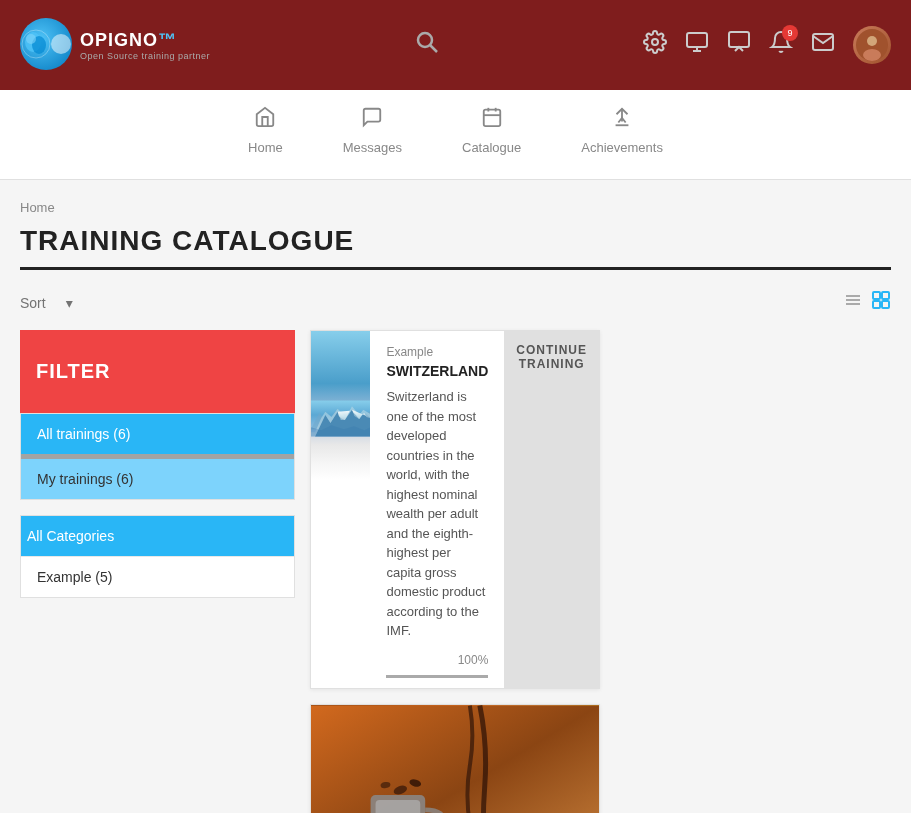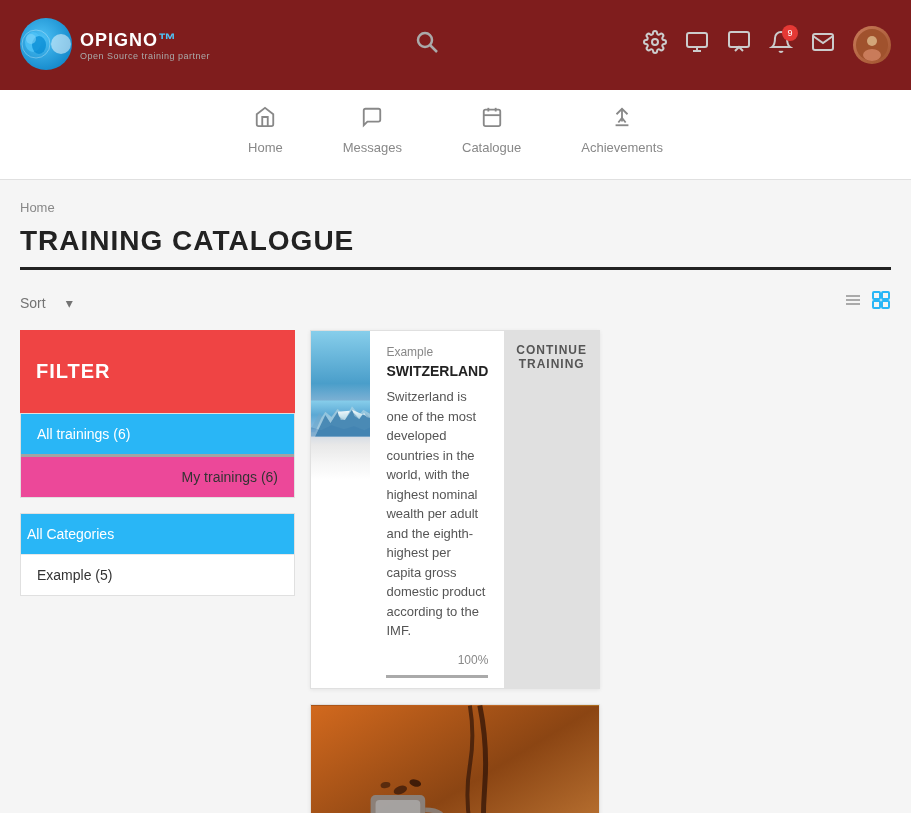--- a/index.html
+++ b/index.html
@@ -203,23 +203,22 @@
       padding: 12px 16px;
       font-size: 14px;
       cursor: pointer;
       color: #333;
     }
     .filter-item.active {
       background: #29b6f6;
       color: white;
     }
     .filter-item.secondary {
-      background: #ec4899;
-      border-top: 3px solid #a3a3a3;
-      text-align: right;
+      background: #7dd3fc;
+      border-top: 5px solid #a3a3a3;
     }
     .filter-categories {
       background: #fff;
       border: 1px solid #e0e0e0;
       margin-top: 15px;
     }
     .filter-cat-header {
       background: #29b6f6;
       color: white;
       font-size: 14px;

